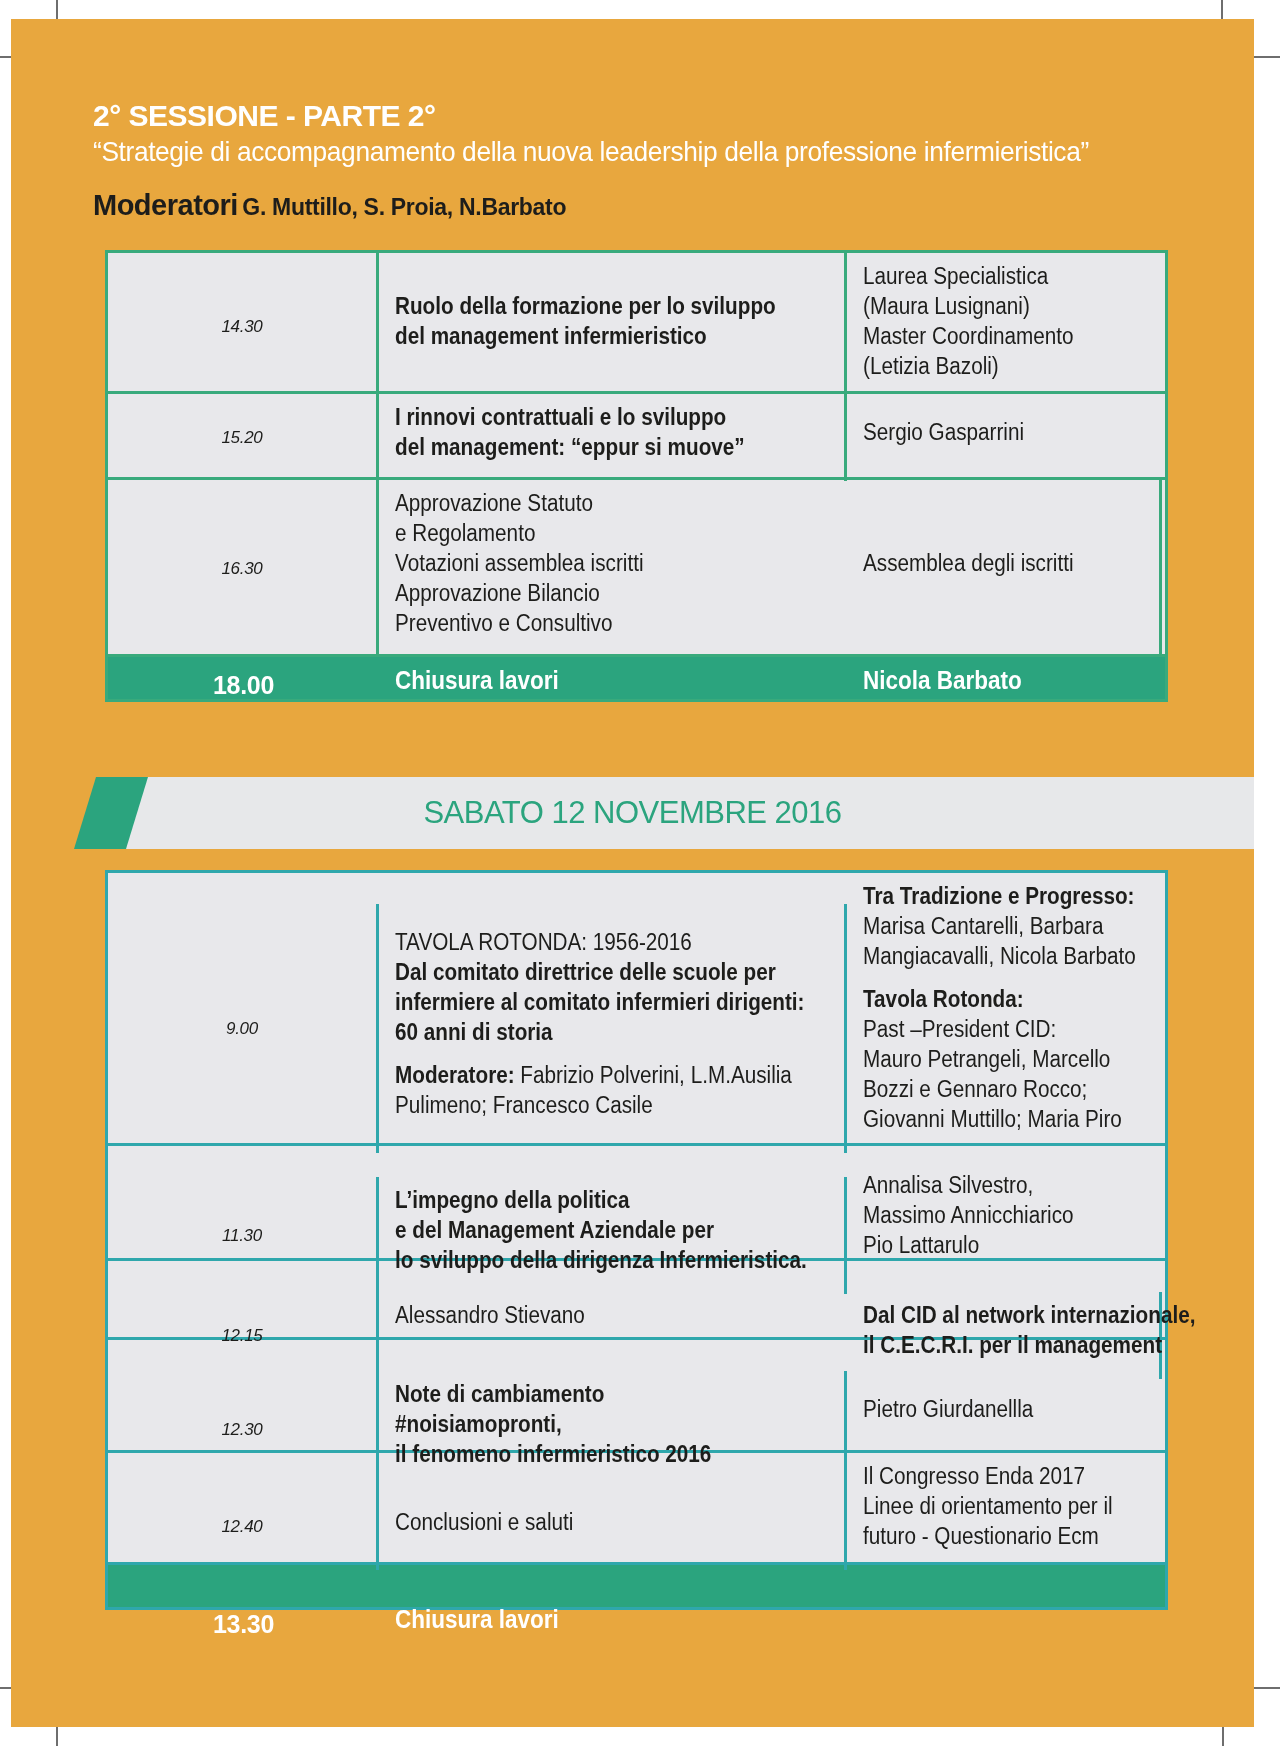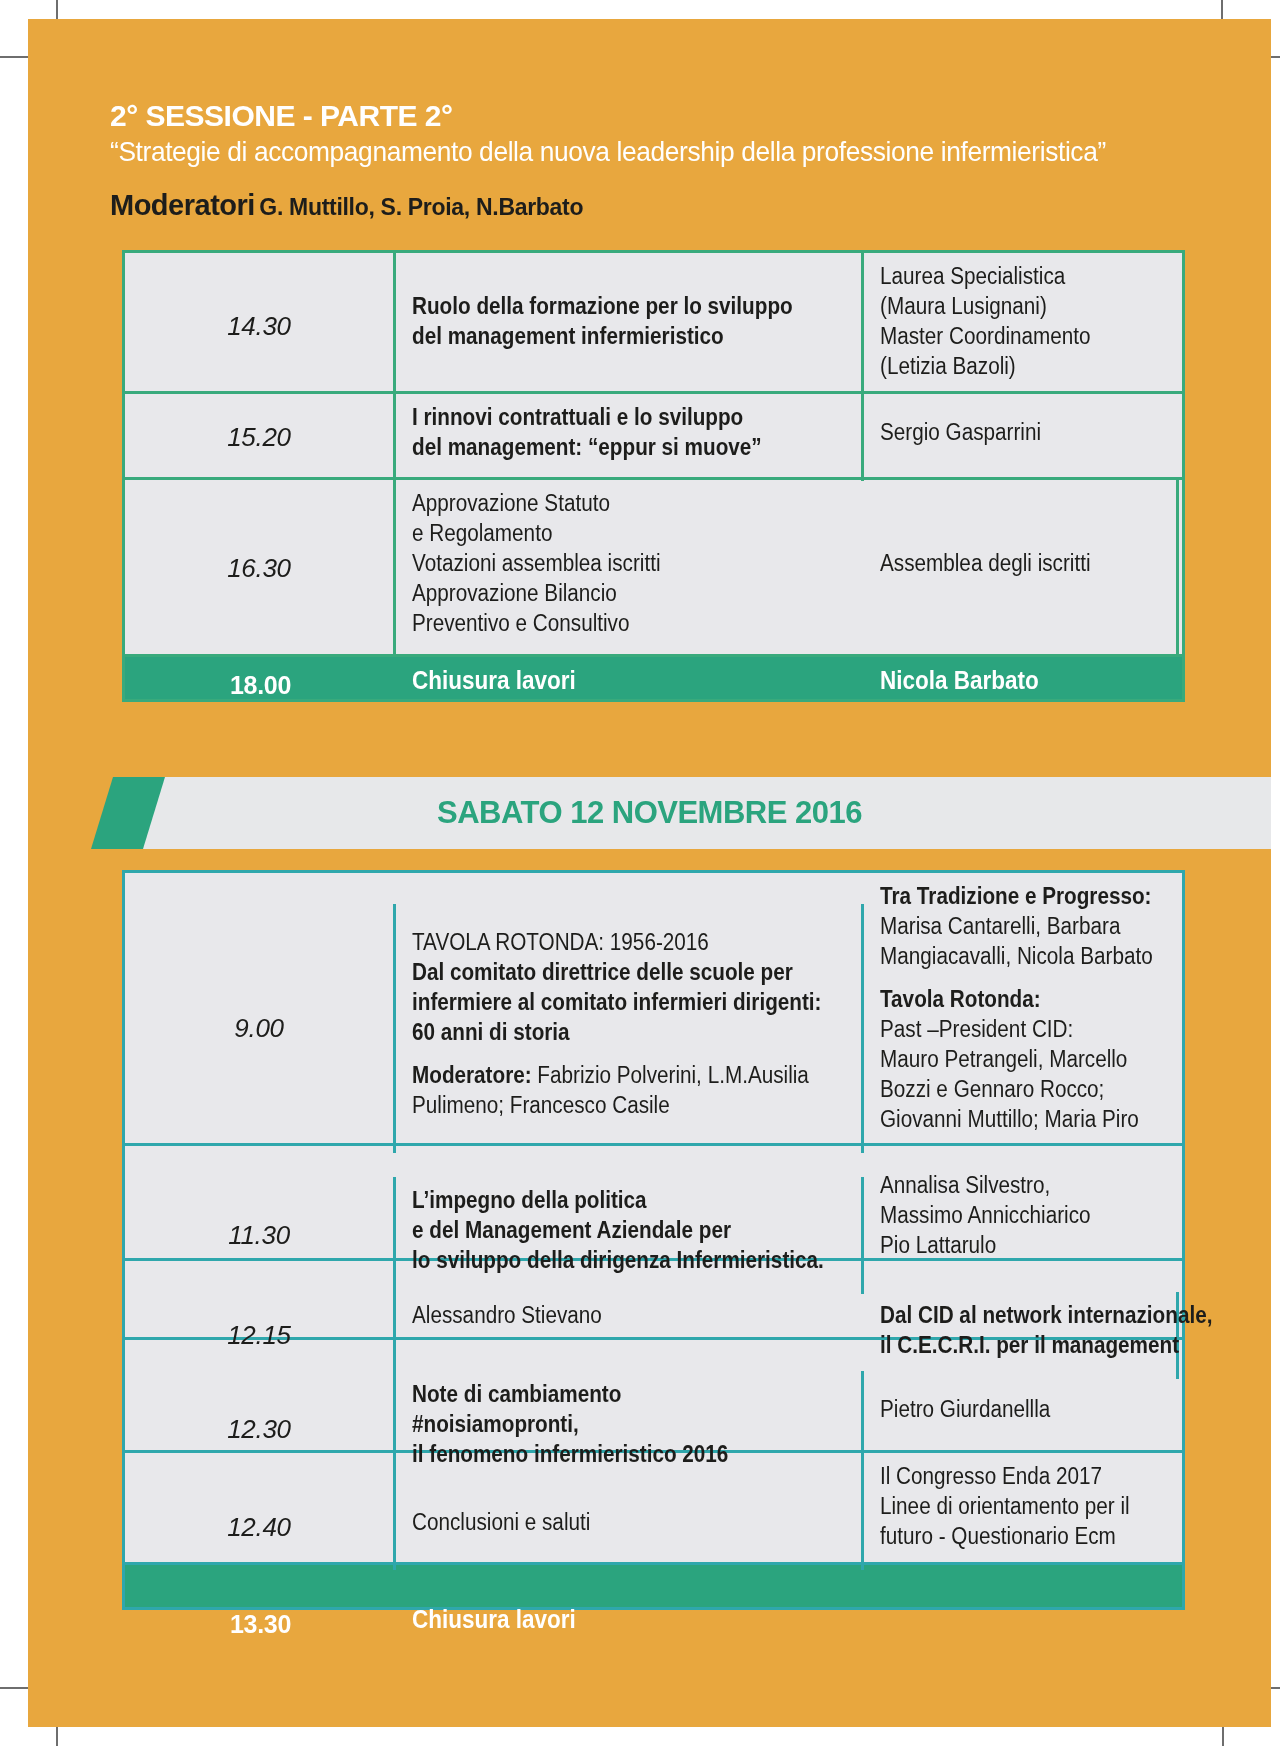--- a/index.html
+++ b/index.html
@@ -3,21 +3,21 @@
 <meta charset="utf-8">
 <style>
   html,body{margin:0;padding:0;background:#ffffff;}
   body{width:1280px;height:1746px;position:relative;overflow:hidden;
        font-family:"Liberation Sans","DejaVu Sans",sans-serif;color:#1d1d1b;}
 
   
   .crop{position:absolute;background:#6e6e6e;}
 
   
-  .page{position:absolute;left:28px;top:19px;width:1243px;height:1708px;background:#e8a73e;}
+  .page{position:absolute;left:11px;top:19px;width:1243px;height:1708px;background:#e8a73e;}
 
   
   .h-title{position:absolute;left:82px;top:80px;color:#ffffff;font-weight:bold;
            font-size:30px;letter-spacing:-0.5px;}
   .h-sub{position:absolute;left:82px;top:117px;color:#ffffff;font-size:28px;
          letter-spacing:-0.4px;transform:scaleX(0.94);transform-origin:0 50%;white-space:nowrap;}
   .mods{position:absolute;left:82px;top:170px;white-space:nowrap;}
   .mods .lab{font-weight:bold;font-size:29px;letter-spacing:-0.5px;}
   .mods .nm{font-weight:bold;font-size:23px;letter-spacing:-0.3px;}
 
@@ -26,41 +26,41 @@
   .t1{top:231px;border:3px solid #39aa7c;}
   .t2{top:851px;border:3px solid #2fa7ac;}
   .trow{display:grid;grid-template-columns:271px 468px 315px;}
   .t1 .trow + .trow{border-top:3px solid #39aa7c;}
   .t2 .trow + .trow{border-top:3px solid #2fa7ac;}
   .cell{display:flex;flex-direction:column;justify-content:center;
         padding:8px 4px 19px 16px;box-sizing:border-box;}
   .t1 .c1,.t1 .c2{border-right:3px solid #39aa7c;}
   .t2 .c1,.t2 .c2{border-right:3px solid #2fa7ac;margin-top:31px;}
   .c1{align-items:center;padding:0;}
-  .time{font-style:italic;font-size:26px;letter-spacing:-0.3px;}
+  .time{font-style:italic;font-size:17px;letter-spacing:-0.3px;}
   .tx{transform:scaleX(0.9);transform-origin:0 50%;width:111%;}
   .ln{font-size:23px;line-height:30px;white-space:nowrap;}
   .b{font-weight:bold;}
   .gap-top{margin-top:13px;}
   .wrapline{font-size:23px;line-height:30px;white-space:normal;}
   .span23{grid-column:2/4;border-right:none !important;}
 
   
   .grow{background:#2ba47e;}
   .grow .cell{border-right:none !important;}
   .grow .time{font-style:normal;font-weight:bold;color:#ffffff;font-size:25px;}
   .grow .ln{font-weight:bold;color:#ffffff;font-size:25px;}
 
   
   .banner{position:absolute;left:0;top:758px;width:1243px;height:72px;}
   .band{position:absolute;left:95px;right:0;top:0;bottom:0;background:#e7e8ea;}
   .pgram{position:absolute;left:74px;top:0;width:52px;height:72px;background:#2ba47e;
          transform:skewX(-17deg);}
   .banner-text{position:absolute;left:0;right:0;top:0;height:56px;line-height:72px;
-               text-align:center;color:#2ba47e;font-weight:bold;font-size:31px;letter-spacing:-0.5px;}
+               text-align:center;color:#2ba47e;font-weight:normal;font-size:31px;letter-spacing:-0.5px;}
 </style>
 </head>
 <body>
 
 <div class="crop" style="left:56px;top:0;width:2px;height:44px;"></div>
 <div class="crop" style="left:0;top:56px;width:42px;height:2px;"></div>
 <div class="crop" style="left:1221px;top:0;width:2px;height:44px;"></div>
 <div class="crop" style="left:1239px;top:56px;width:41px;height:2px;"></div>
 <div class="crop" style="left:0;top:1687px;width:42px;height:2px;"></div>
 <div class="crop" style="left:56px;top:1702px;width:2px;height:44px;"></div>

